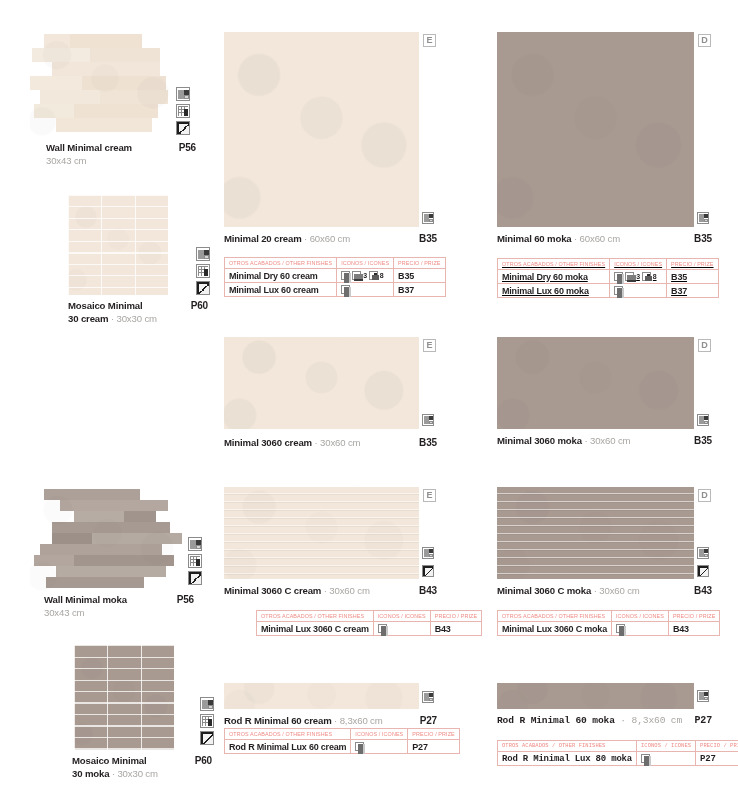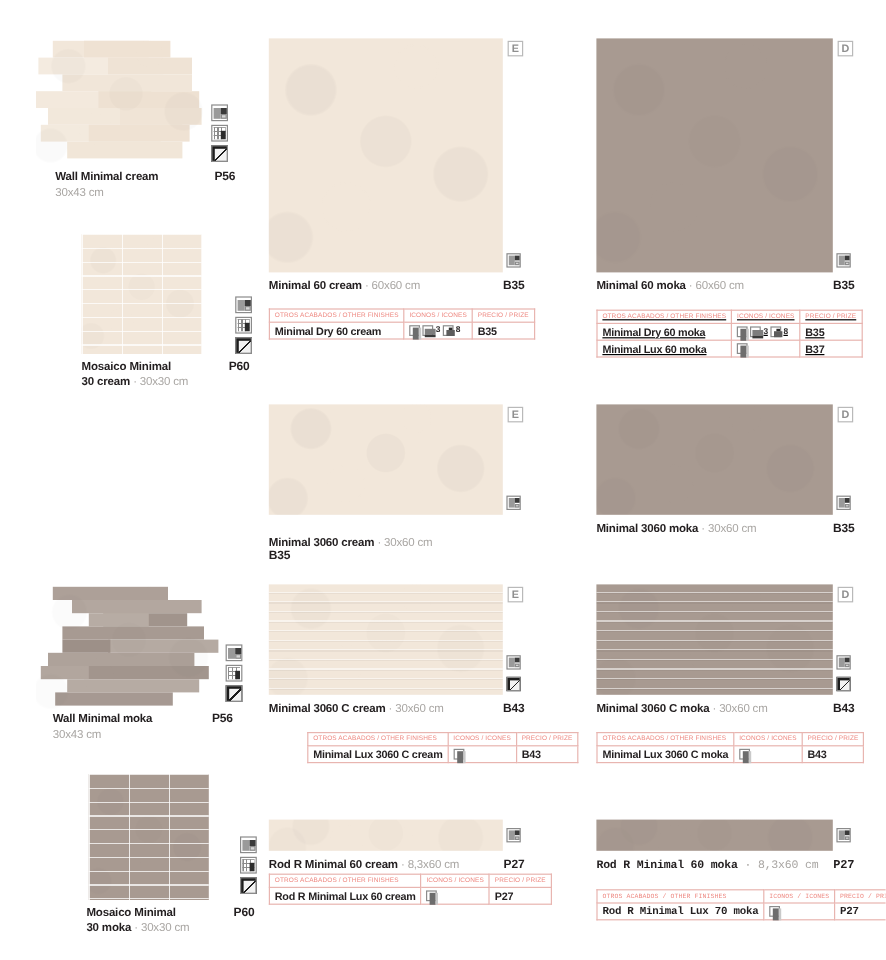--- a/index.html
+++ b/index.html
@@ -344,21 +344,21 @@
 
   <div class="block" style="left:224px; top:32px; width:215px;">
     <div class="swatch" style="position:relative; width:195px; height:195px; background:#f2e7da;">
       <div class="grain"></div>
     </div>
     <div class="badge" style="left:199px; top:2px;">E</div>
     <div class="float-icon" style="left:198px; top:178px;">
       <span class="pic ic-box"><i></i><i></i><i></i></span>
     </div>
     <div class="caption caption-row" style="margin-top:6px; width:213px;">
-      <span><span class="cap-name">Minimal 60 cream</span><span class="cap-size"> · <span>60x60 cm</span></span></span>
+      <span><span class="cap-name">Minimal 20 cream</span><span class="cap-size"> · <span>60x60 cm</span></span></span>
       <span class="cap-price">B35</span>
     </div>
     <table class="finishes" style="margin-top:13px; width:213px;">
       <thead>
         <tr>
           <th style="width:102px;">OTROS ACABADOS / OTHER FINISHES</th>
           <th style="width:57px;">ICONOS / ICONES</th>
           <th style="width:54px;">PRECIO / PRIZE</th>
         </tr>
       </thead>
@@ -378,20 +378,32 @@
               <span class="icon-num">3</span>
               <span class="pic sm ic-piece">
                   <i></i>
                   <i></i>
                 </span>
               <span class="icon-num">8</span>
             </span>
           </td>
           <td>B35</td>
         </tr>
+        <tr>
+          <td>Minimal Lux 60 cream</td>
+          <td class="icons-cell">
+            <span class="icon-run">
+              <span class="pic sm ic-chip">
+                  <i></i>
+                  <i></i>
+                </span>
+            </span>
+          </td>
+          <td>B37</td>
+        </tr>
       </tbody>
     </table>
   </div>
 
   <div class="block" style="left:497px; top:32px; width:215px;">
     <div class="swatch" style="position:relative; width:197px; height:195px; background:#a89a91;">
       <div class="grain" style="opacity:.5;"></div>
     </div>
     <div class="badge" style="left:201px; top:2px;">D</div>
     <div class="float-icon" style="left:200px; top:178px;">
@@ -449,21 +461,21 @@
   </div>
 
   <div class="block" style="left:224px; top:337px; width:215px;">
     <div class="swatch" style="position:relative; width:195px; height:92px; background:#f2e7da;">
       <div class="grain"></div>
     </div>
     <div class="badge" style="left:199px; top:2px;">E</div>
     <div class="float-icon" style="left:198px; top:75px;">
       <span class="pic ic-box"><i></i><i></i><i></i></span>
     </div>
-    <div class="caption caption-row" style="margin-top:18px; width:213px;flex-direction:column;">
+    <div class="caption caption-row" style="margin-top:8px; width:213px;">
       <span><span class="cap-name">Minimal 3060 cream</span><span class="cap-size"> · <span>30x60 cm</span></span></span>
       <span class="cap-price">B35</span>
     </div>
   </div>
 
   <div class="block" style="left:497px; top:337px; width:215px;">
     <div class="swatch" style="position:relative; width:197px; height:92px; background:#a89a91;">
       <div class="grain" style="opacity:.5;"></div>
     </div>
     <div class="badge" style="left:201px; top:2px;">D</div>
@@ -608,21 +620,21 @@
     <table class="finishes" style="margin-top:14px; width:213px;">
       <thead>
         <tr>
           <th style="width:102px;">OTROS ACABADOS / OTHER FINISHES</th>
           <th style="width:57px;">ICONOS / ICONES</th>
           <th style="width:54px;">PRECIO / PRIZE</th>
         </tr>
       </thead>
       <tbody>
         <tr>
-          <td>Rod R Minimal Lux 70 moka</td>
+          <td>Rod R Minimal Lux 80 moka</td>
           <td class="icons-cell">
             <span class="icon-run">
               <span class="pic sm ic-chip">
                   <i></i>
                   <i></i>
                 </span>
             </span>
           </td>
           <td>P27</td>
         </tr>

